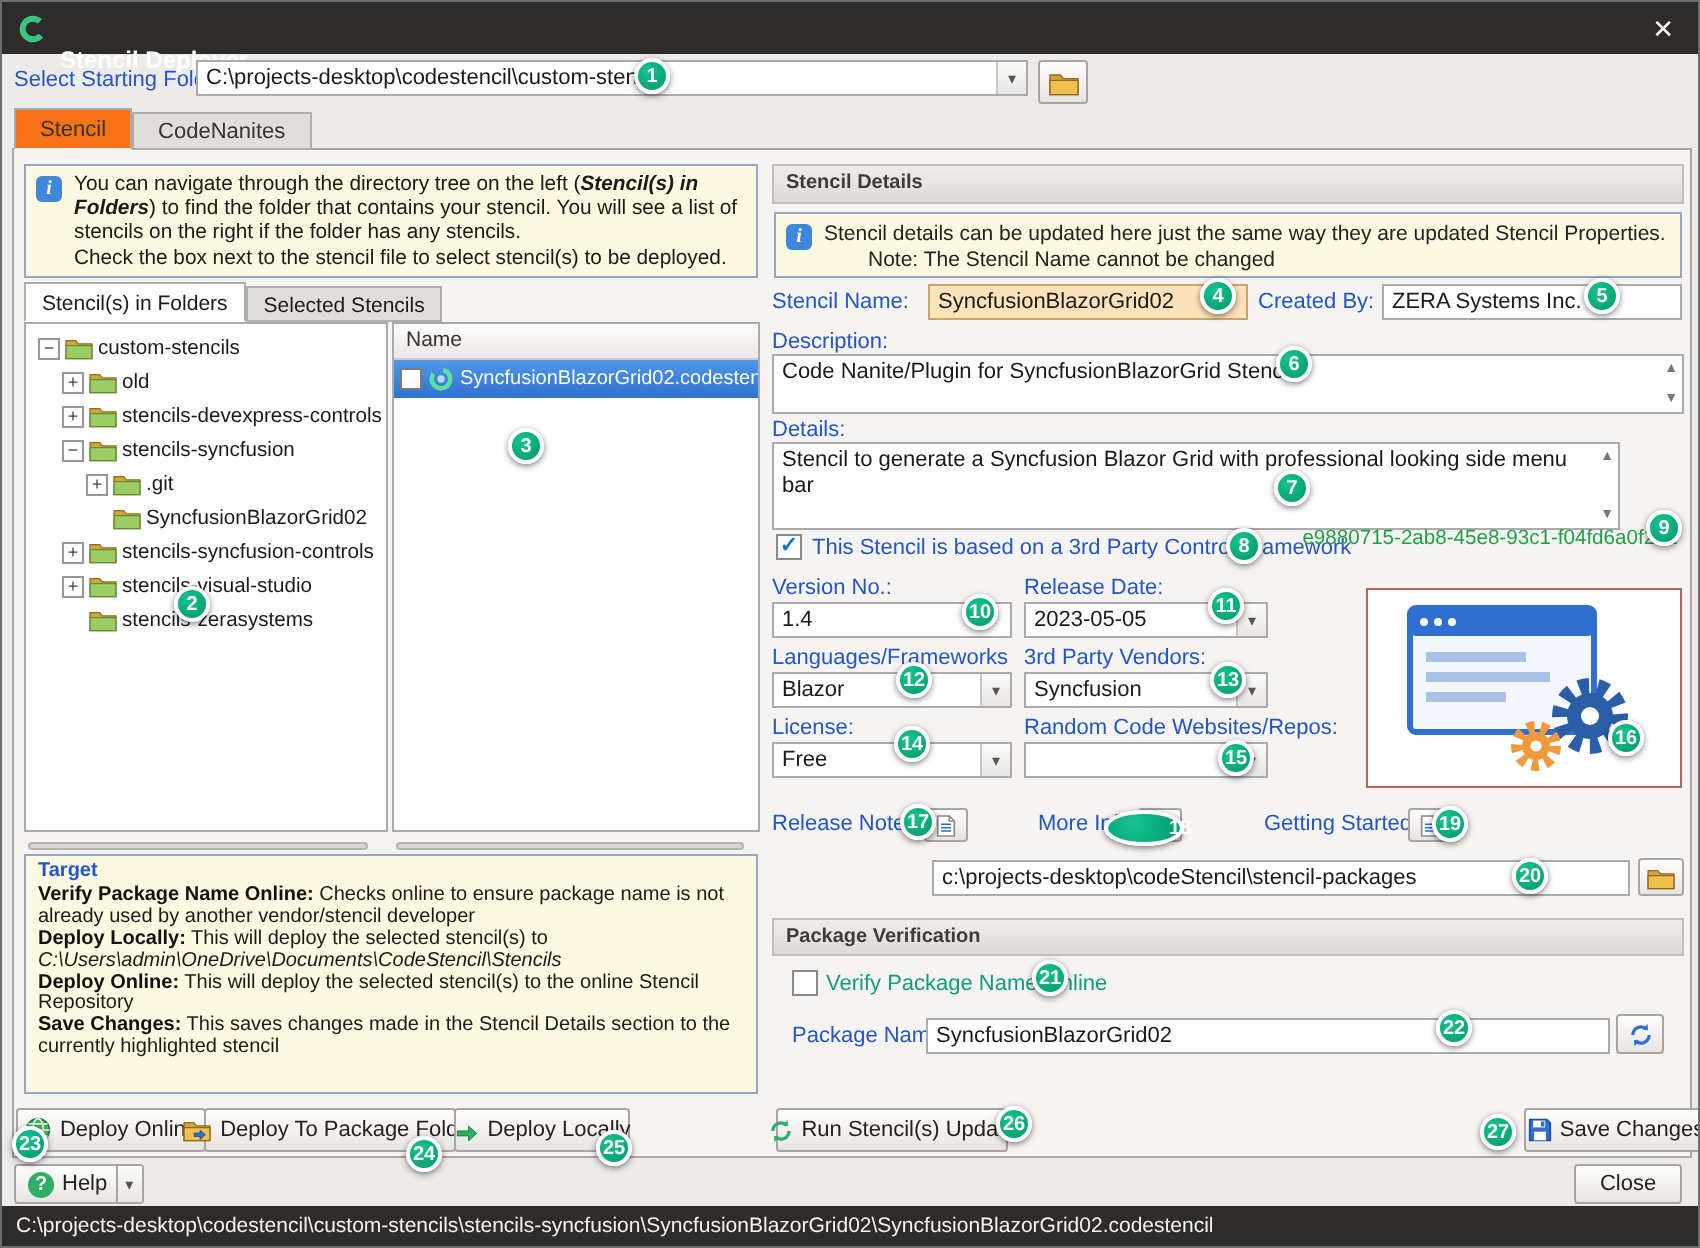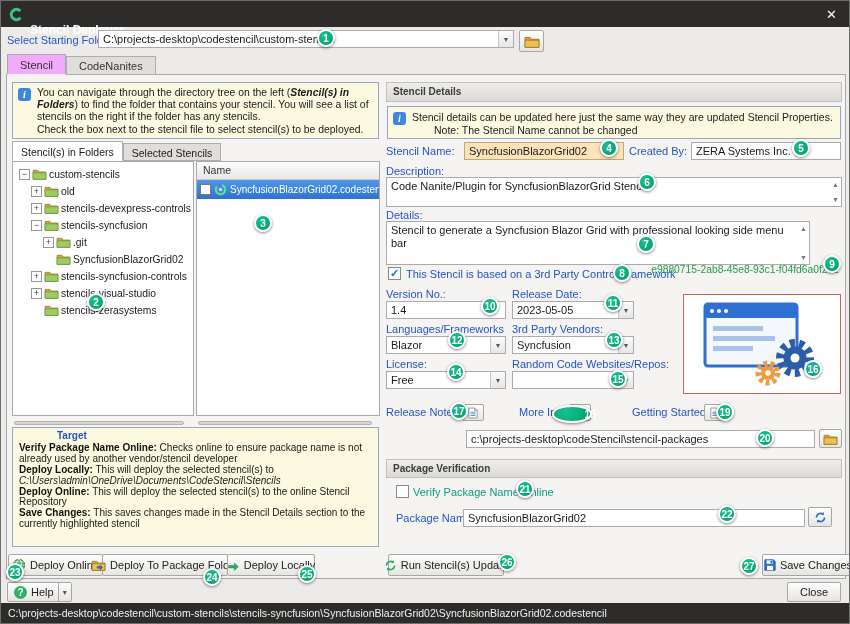--- a/index.html
+++ b/index.html
@@ -39,21 +39,21 @@
   .infoicon { position:absolute; left:5px; top:5px; width:13px; height:13px; background:#3f87d8;
               color:#fff; border-radius:3px; font-size:10px; font-weight:bold; font-style:italic;
               text-align:center; line-height:13px; font-family:"Liberation Serif", serif; }
   .ghdr { position:absolute; background:linear-gradient(#eeedeb,#dcdad7); border:1px solid #c2c0bd;
           font-weight:bold; font-size:10px; color:#3c3c3c; padding:3px 6px; }
 
   
   .maintabs { position:absolute; left:6px; top:53px; display:flex; height:21px; z-index:3; }
   .maintab { padding:3px 12px; font-size:11px; border:1px solid #b0aeab; background:#e0deda;
              margin-top:2px; color:#333; }
-  .maintab.active { background:#f0abfc; border:1px solid #a9a9a9; border-bottom:1px solid #f5f4f2;
+  .maintab.active { background:#f97316; border:1px solid #a9a9a9; border-bottom:1px solid #f5f4f2;
                     margin-top:0; padding-top:4px; }
   .tabpage { position:absolute; left:5px; top:73px; width:840px; height:505px;
              background:#f5f4f2; border:1px solid #a9a9a9; z-index:1; }
 
   .panetabs { position:absolute; left:5px; top:66px; display:flex; height:20px; }
   .panetab { padding:3px 8px; font-size:10.5px; border:1px solid #b0aeab; background:#e0deda; margin-top:2px; }
   .panetab.active { background:#fff; border-bottom:1px solid #fff; margin-top:0; padding-top:4px; }
 
   
   .tree { position:absolute; left:5px; top:86px; width:182px; height:255px; background:#fff;
@@ -70,21 +70,21 @@
   .lrow { display:flex; align-items:center; gap:3px; height:19px; padding:0 3px;
           background:linear-gradient(#4f97ea,#2f72cf); color:#fff; font-size:10px; white-space:nowrap; }
   .lrow .rcb { width:11px; height:11px; border:1px solid #7a7a7a; background:#fff; flex:none; }
   .hscroll { position:absolute; height:4px; background:#d8d6d3; border:1px solid #b5b3b0; border-radius:2px; }
 
   
   .infobox { position:absolute; left:5px; top:7px; width:367px; height:57px; background:#fbf9e0;
              border:1px solid #98a6c4; padding:4px 6px 4px 24px; font-size:10.4px; line-height:12.2px; }
   .targetbox { position:absolute; left:5px; top:352px; width:367px; height:120px; background:#fbf9e0;
                border:1px solid #98a6c4; padding:3px 6px; font-size:10px; line-height:10.9px; overflow:hidden; }
-  .targetbox .ttitle { color:#2355c4; font-weight:bold; margin-bottom:1px;margin-left:38px; }
+  .targetbox .ttitle { color:#2355c4; font-weight:bold; margin-bottom:1px; }
   .tentry b { color:#111; }
   .tital { font-style:italic; }
 
   
   .mltext { position:absolute; background:#fff; border:1px solid #ababab; font-size:11px;
             padding:2px 16px 2px 4px; line-height:13px; }
   .sarrow { position:absolute; right:2px; font-size:7px; color:#777; line-height:7px; }
   .guid { position:absolute; top:189px; right:6px; color:#22a048; font-size:10.3px; }
   .imgbox { position:absolute; left:676px; top:219px; width:158px; height:100px; background:#fff;
             border:1px solid #b5685b; display:flex; align-items:center; justify-content:center; }

